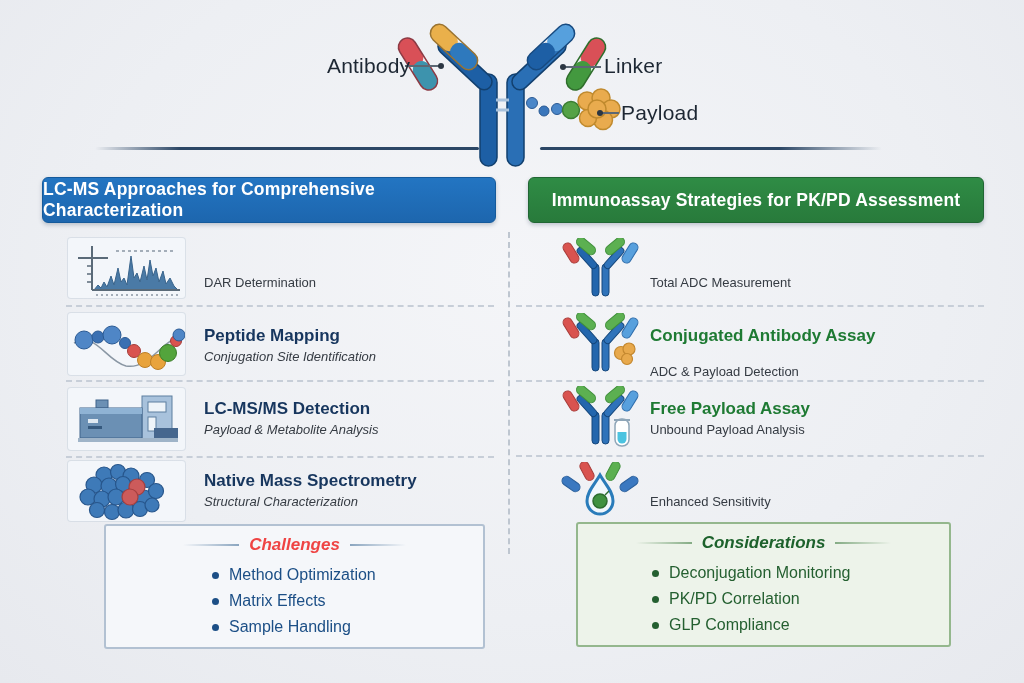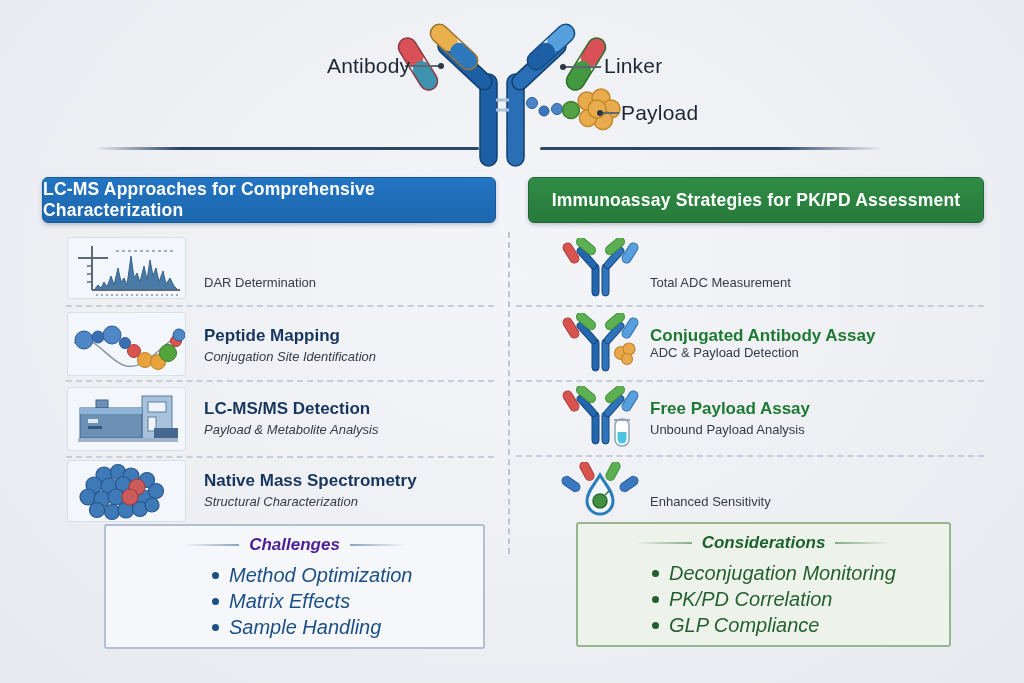--- a/index.html
+++ b/index.html
@@ -36,33 +36,33 @@
 
   .divider{position:absolute;border-top:2px dashed #c7ced8;height:0;}
   .vdivider{position:absolute;border-left:2px dashed #bec6d0;width:0;}
 
   
   .sumbox{position:absolute;border-radius:3px;}
   .sumbox.blue{left:104px;top:524px;width:377px;height:121px;background:#f5f7fa;border:2px solid #b2c1d2;}
   .sumbox.green{left:542px;top:522px;width:371px;height:121px;background:#edf3ea;border:2px solid #94b78d;margin-left:34px;}
   .sum-title-row{display:flex;align-items:center;justify-content:center;gap:10px;margin-top:9px;}
   .sum-title{font-size:17px;font-weight:bold;font-style:italic;}
-  .sumbox.blue .sum-title{color:#4c1d95;}
+  .sumbox.blue .sum-title{color:#ef4444;}
   .sumbox.green .sum-title{color:#1d622c;}
   .dashline{height:2px;width:56px;}
   .sumbox.blue .dashline.l{background:linear-gradient(90deg,rgba(138,165,191,0),#8aa5bf);}
   .sumbox.blue .dashline.r{background:linear-gradient(90deg,#8aa5bf,rgba(138,165,191,0));}
   .sumbox.green .dashline.l{background:linear-gradient(90deg,rgba(132,171,132,0),#84ab84);}
   .sumbox.green .dashline.r{background:linear-gradient(90deg,#84ab84,rgba(132,171,132,0));}
   .bullets{position:absolute;top:36px;}
   .sumbox.blue .bullets{left:106px;}
   .sumbox.green .bullets{left:74px;}
   .bullet-row{display:flex;align-items:center;height:26px;}
   .bullet-dot{width:7px;height:7px;border-radius:50%;margin-right:10px;flex:0 0 auto;}
-  .bullet-text{font-size:20px;font-style:italic;white-space:nowrap;}
+  .bullet-text{font-size:16px;white-space:nowrap;}
   .sumbox.blue .bullet-dot{background:#1c4f86;}
   .sumbox.blue .bullet-text{color:#1c4f86;}
   .sumbox.green .bullet-dot{background:#245f30;}
   .sumbox.green .bullet-text{color:#245f30;}
 </style>
 </head>
 <body>
 
 <div class="page">
 
@@ -293,21 +293,21 @@
           <rect x="-4.5" y="-11" width="9" height="22" rx="4.5" fill="#58a0dd" stroke="#2d6cab"></rect>
         </g>
       <g fill="#e8a94c" stroke="#c4882f" stroke-width="1.2">
         <circle cx="63" cy="40" r="6.5"></circle>
           <circle cx="71" cy="36" r="6"></circle>
           <circle cx="69" cy="46" r="5.5"></circle>
       </g>
     </svg>
   </div>
   <div class="item-title green" style="left:650px;top:326px">Conjugated Antibody Assay</div>
-  <div class="item-sub" style="left:650px;top:345px">ADC &amp; Payload Detection</div>
+  <div class="item-sub" style="left:650px;top:364px">ADC &amp; Payload Detection</div>
   <div class="divider" style="left:516px;top:380px;width:468px"></div>
 
   <div class="abs" style="left:558px;top:386px">
     <svg width="85" height="64" viewBox="0 0 85 64">
       <rect x="34" y="26" width="7" height="32" rx="3.5" fill="#2366ad" stroke="#15477c"></rect>
       <rect x="44" y="26" width="7" height="32" rx="3.5" fill="#2f73ba" stroke="#15477c"></rect>
       <g transform="translate(29,20) rotate(-42)">
           <rect x="-3.5" y="-13" width="7" height="26" rx="3.5" fill="#2366ad" stroke="#15477c"></rect>
         </g>
       <g transform="translate(56,20) rotate(42)">

